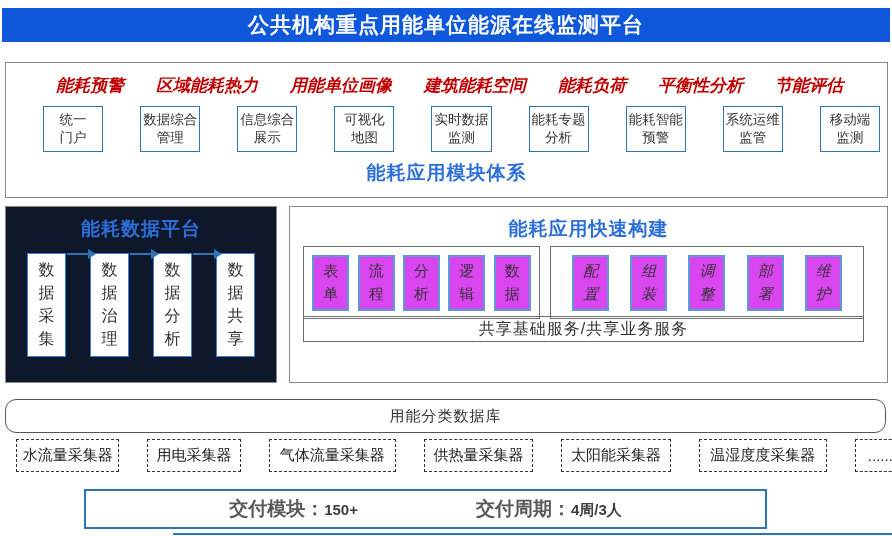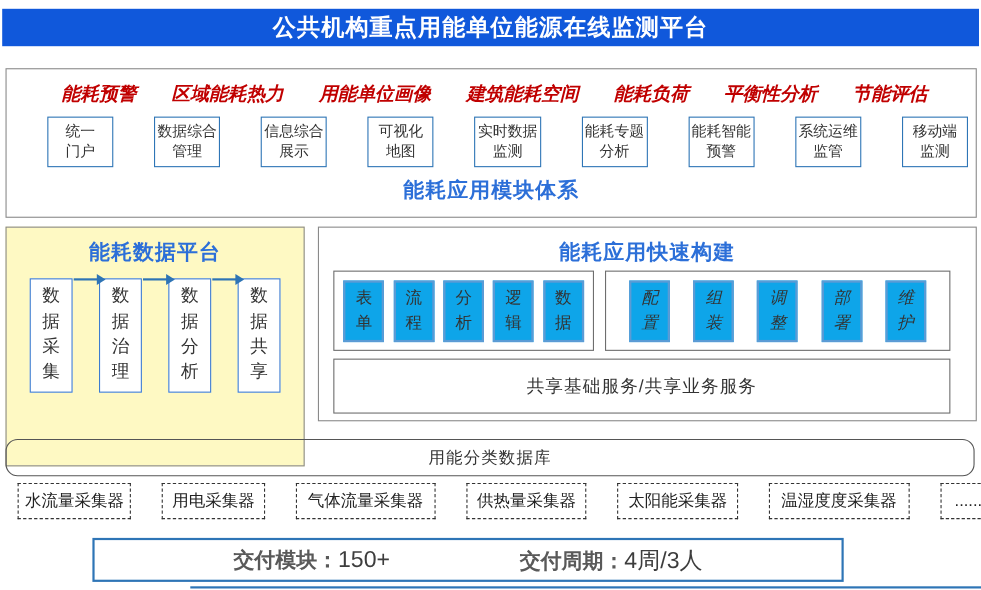--- a/index.html
+++ b/index.html
@@ -30,22 +30,22 @@
   .module-box {
     flex:1; border:1.5px solid #2E75B6; background:#fff;
     display:flex; flex-direction:column; align-items:center; justify-content:center;
     font-size:13.5px; color:#333; line-height:1.35; text-align:center; white-space:nowrap;margin-left:30px;
   }
   .top-caption {
     margin-top:8px; text-align:center; color:#2C6FD8; font-size:19px; font-weight:bold; letter-spacing:1px;
   }
   
   .left-panel {
-    position:absolute; left:5px; top:206px; width:272px; height:218px;
-    border:1.5px solid #8a8a8a; background:#fef9c3;
+    position:absolute; left:5px; top:206px; width:272px; height:177px;
+    border:1.5px solid #8a8a8a; background:#0f172a;
   }
   .panel-title { text-align:center; color:#2C6FD8; font-size:19px; font-weight:bold; margin-top:9px; letter-spacing:1px; }
   .steps-row { display:flex; align-items:flex-start; justify-content:center; margin-top:11px; }
   .step-box {
     width:39px; height:104px; border:1.5px solid #3D7CD0; background:#fff;
     display:flex; align-items:center; justify-content:center;
   }
   .vtext { display:inline-block; width:1.08em; word-break:break-all; text-align:center; color:#333; }
   .step-box .vtext { font-size:16px; line-height:1.43; }
   .flow-arrow { position:relative; width:22px; height:2px; background:#2E74B5; margin:0 1px; }
@@ -57,26 +57,26 @@
     position:absolute; left:289px; top:206px; width:599px; height:177px;
     border:1.5px solid #8a8a8a; background:#fff;
   }
   .builder-group {
     position:absolute; top:39px; height:73px; border:1.5px solid #6e6e6e; background:#fff;
     display:flex; align-items:center; justify-content:space-evenly;
   }
   .group-1 { left:13px;  width:237px; }
   .group-2 { left:260px; width:314px;font-style:italic; }
   .mini-box {
-    width:37px; height:56px; border:2px solid #5B9BD5; background:#0ea5e9;
+    width:37px; height:56px; border:2px solid #5B9BD5; background:#d946ef;
     display:flex; align-items:center; justify-content:center;
   }
   .mini-box .vtext { font-size:15px; line-height:1.5; }
   .shared-bar {
-    position:absolute; left:13px; top:119px; width:561px; height:50px;
+    position:absolute; left:13px; top:109px; width:561px; height:26px;
     border:1.5px solid #6e6e6e; display:flex; align-items:center; justify-content:center;
     font-size:16px; color:#333; letter-spacing:1px;
   }
   
   .db-bar {
     position:absolute; left:5px; top:399px; width:881px; height:34px;
     border:1.5px solid #555; border-radius:11px;
     display:flex; align-items:center; justify-content:center;
     font-size:15px; color:#333; letter-spacing:1px;
   }
@@ -93,21 +93,21 @@
   .collector:nth-child(3){width:144px} .collector:nth-child(4){width:124px}
   .collector:nth-child(5){width:124px} .collector:nth-child(6){width:145px}
   .collector:nth-child(7){width:58px}
   
   .delivery-box {
     position:absolute; left:84px; top:489px; width:683px; height:40px;
     border:2px solid #2E75B6; display:flex; align-items:center; justify-content:center; gap:118px;
   }
   .delivery-item { display:flex; align-items:baseline; white-space:nowrap; }
   .delivery-label { color:#595959; font-size:19px; font-weight:bold; }
-  .delivery-value { color:#3d3d3d; font-size:21px; font-weight:normal; }
+  .delivery-value { color:#3d3d3d; font-size:15px; font-weight:bold; }
   .bottom-line { position:absolute; left:173px; top:533px; width:719px; height:2px; background:#2E75B6; }
 </style>
 </head>
 <body>
 
 <div class="canvas">
 
   <div class="title-bar">公共机构重点用能单位能源在线监测平台</div>
 
   <div class="top-section">

